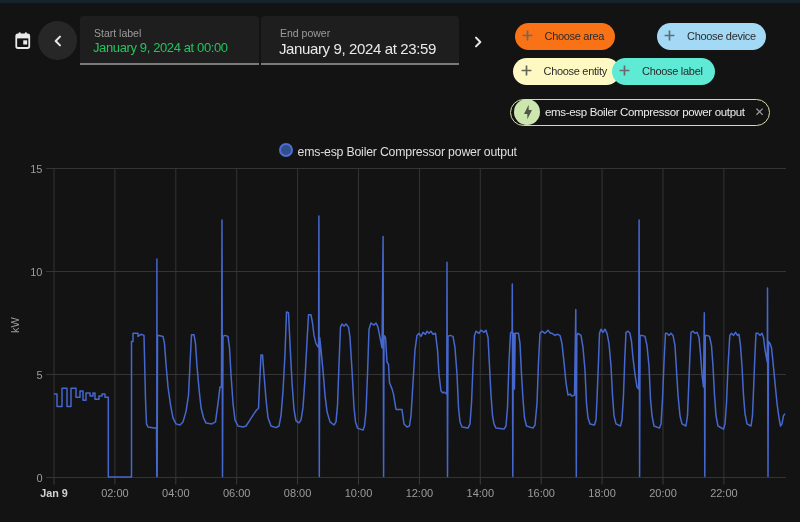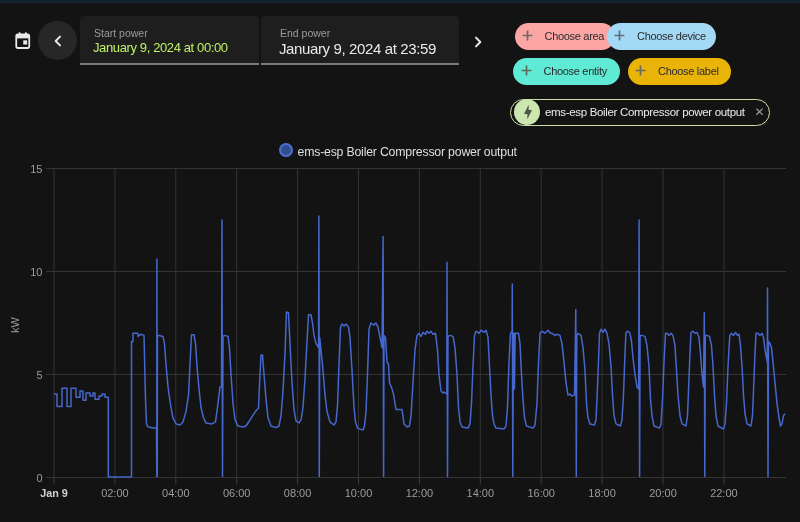--- a/index.html
+++ b/index.html
@@ -17,48 +17,48 @@
 <rect x="12.6" y="11.8" width="4.8" height="4.8" fill="#e9e9e9"></rect>
 </svg>
 
 <div class="abs" style="left:38px;top:20.5px;width:39px;height:39px;border-radius:50%;background:#272727"></div>
 <svg class="abs" style="left:50px;top:32.5px" width="16" height="16" viewBox="0 0 24 24">
     <path fill="none" stroke="#e8e8e8" stroke-width="3" stroke-linecap="round" stroke-linejoin="round" d="M15 5.5 L8.5 12 L15 18.5"></path>
   </svg>
 
 <div class="abs" style="left:79.5px;top:16px;width:179px;height:46.5px;background:#1e1e1e;border-radius:4px 4px 0 0;border-bottom:2px solid #7a7a7a"></div>
 <div class="abs" style="left:260.5px;top:16px;width:198px;height:46.5px;background:#1e1e1e;border-radius:4px 4px 0 0;border-bottom:2px solid #7a7a7a"></div>
-<div class="abs" style="left:94px;top:27px;font-size:10.5px;color:#9c9c9c">Start power</div>
-<div class="abs" style="left:93px;top:40px;font-size:13px;letter-spacing:-0.38px;color:#bef264">January 9, 2024 at 00:00</div>
+<div class="abs" style="left:94px;top:27px;font-size:10.5px;color:#9c9c9c">Start label</div>
+<div class="abs" style="left:93px;top:40px;font-size:13px;letter-spacing:-0.38px;color:#22c55e">January 9, 2024 at 00:00</div>
 <div class="abs" style="left:280px;top:27px;font-size:10.5px;color:#9c9c9c">End power</div>
 <div class="abs" style="left:279px;top:40px;font-size:15px;letter-spacing:-0.38px;color:#eaeaea">January 9, 2024 at 23:59</div>
 
 <svg class="abs" style="left:470px;top:33.5px" width="16" height="16" viewBox="0 0 24 24">
     <path fill="none" stroke="#e8e8e8" stroke-width="3" stroke-linecap="round" stroke-linejoin="round" d="M9 5.5 L15.5 12 L9 18.5"></path>
   </svg>
 
-<div class="chip" style="left:514.5px;top:22.5px;width:100px;background:#fca5a5">
+<div class="chip" style="left:514.5px;top:22.5px;width:100px;background:#f97316">
     <span class="pl" style="left:7.3px"><svg width="11" height="11" viewBox="0 0 11 11">
         <path d="M5.5 0.6 V10.4 M0.6 5.5 H10.4" stroke="#6b6965" stroke-width="1.7" fill="none"></path>
       </svg></span>
     <span class="tx" style="left:30px">Choose area</span>
   </div>
-<div class="chip" style="left:607px;top:22.5px;width:108.5px;background:#a3d9f5">
+<div class="chip" style="left:657px;top:22.5px;width:108.5px;background:#a3d9f5">
     <span class="pl" style="left:7px"><svg width="11" height="11" viewBox="0 0 11 11">
         <path d="M5.5 0.6 V10.4 M0.6 5.5 H10.4" stroke="#5d6e79" stroke-width="1.7" fill="none"></path>
       </svg></span>
     <span class="tx" style="left:30px">Choose device</span>
   </div>
-<div class="chip" style="left:513px;top:57.5px;width:106.5px;background:#5eead4">
+<div class="chip" style="left:513px;top:57.5px;width:106.5px;background:#fef9c3">
     <span class="pl" style="left:8.3px"><svg width="11" height="11" viewBox="0 0 11 11">
         <path d="M5.5 0.6 V10.4 M0.6 5.5 H10.4" stroke="#62695a" stroke-width="1.7" fill="none"></path>
       </svg></span>
     <span class="tx" style="left:30.5px">Choose entity</span>
   </div>
-<div class="chip" style="left:628px;top:57.5px;width:102.5px;background:#eab308">
+<div class="chip" style="left:612px;top:57.5px;width:102.5px;background:#5eead4">
     <span class="pl" style="left:6.7px"><svg width="11" height="11" viewBox="0 0 11 11">
         <path d="M5.5 0.6 V10.4 M0.6 5.5 H10.4" stroke="#6a6a6a" stroke-width="1.7" fill="none"></path>
       </svg></span>
     <span class="tx" style="left:30px">Choose label</span>
   </div>
 
 <div class="abs" style="left:510px;top:98.5px;width:257.5px;height:25px;border-radius:13.5px;border:1px solid #cbe0a8;">
   <div style="position:absolute;left:3px;top:-0.5px;width:26px;height:26px;border-radius:50%;background:#cde6b0;"></div>
   <svg style="position:absolute;left:9px;top:4.5px" width="16" height="16" viewBox="0 0 24 24">
       <path fill="#4c5843" d="M11 15H6l7-14v8h5l-7 14v-8z"></path>

